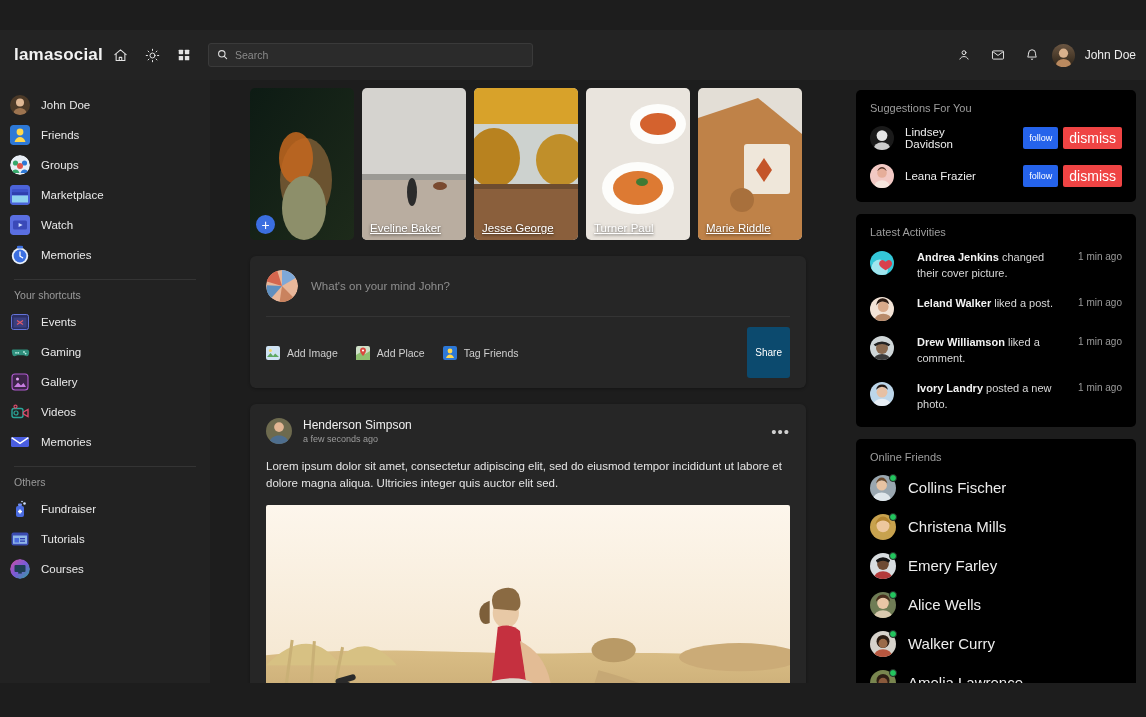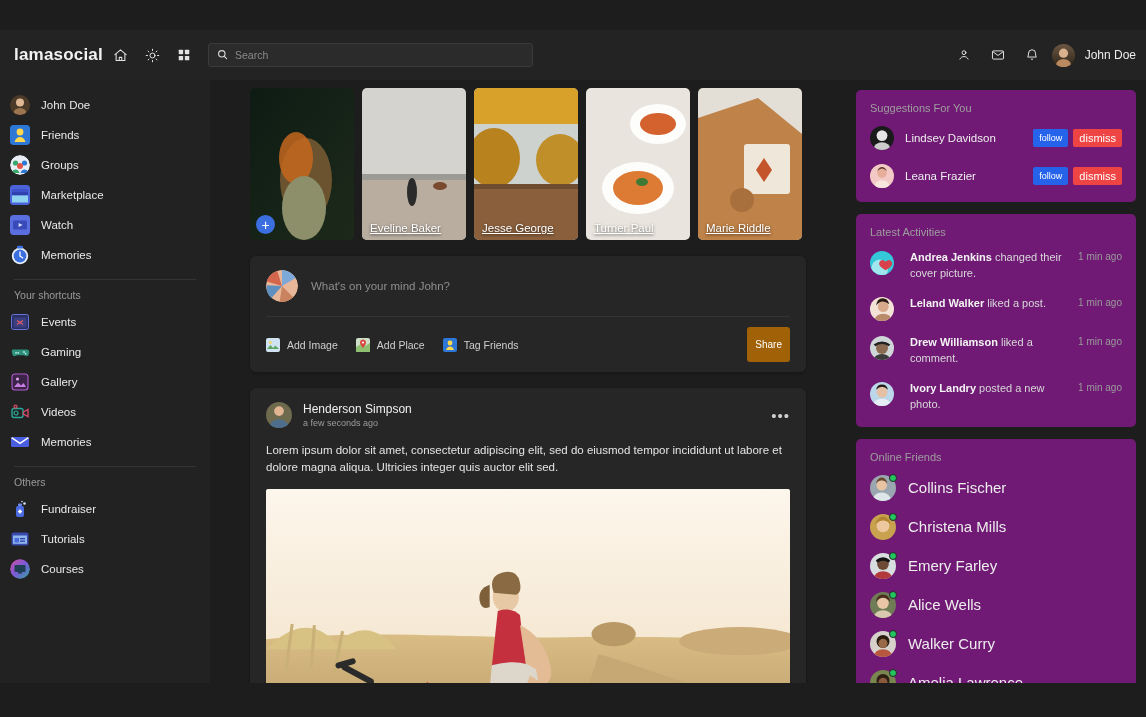--- a/index.html
+++ b/index.html
@@ -101,57 +101,57 @@
     flex: 1; background: transparent; border: none; outline: none;
     font-family: "Liberation Sans", sans-serif; font-size: 11.5px; color: #ddd;
   }
   .composer-input::placeholder { color: #8e8e8e; }
   .composer-hr { height: 1px; background: #343434; margin: 14px 0 10px 0; }
   .composer-bottom { display: flex; align-items: center; gap: 18px; }
   .copt { display: flex; align-items: center; gap: 7px; cursor: pointer; }
   .copt-ico { width: 14px; height: 14px; border-radius: 2px; flex:0 0 auto; }
   .copt-label { font-size: 10.5px; color: #cfcfcf; }
   .share-btn {
-    margin-left: auto; background: #a16207; color: #fff; border: none;
-    border-radius: 3px; font-size: 10px; padding: 12px 8px; cursor: pointer;
+    margin-left: auto; background: #0c4a6e; color: #fff; border: none;
+    border-radius: 3px; font-size: 10px; padding: 20px 8px; cursor: pointer;
     font-family: "Liberation Sans", sans-serif;
   }
 
   .post { padding: 14px 16px 0 16px; }
   .post-head { display: flex; align-items: center; gap: 11px; }
   .post-avatar { width: 26px; height: 26px; border-radius: 50%; overflow: hidden; flex:0 0 auto; }
   .post-author { font-size: 12px; color: #f0f0f0; }
   .post-time { font-size: 9px; color: #9c9c9c; margin-top: 2px; }
   .post-more { margin-left: auto; color: #cfcfcf; font-size: 15px; letter-spacing: 1px; cursor: pointer; }
   .post-text { font-size: 11.5px; color: #e4e4e4; line-height: 1.5; margin: 14px 0 12px 0; }
   .post-img { width: 100%; height: 260px; border-radius: 2px; overflow: hidden; position: relative; }
 
   
   .rightbar {
     position: absolute; left: 846px; top: 80px; width: 300px; height: 603px;
     padding: 10px 10px 0 10px; overflow: hidden;
   }
-  .rcard { background: #701a75; border-radius: 5px; padding: 12px 14px; margin-bottom: 12px; }
+  .rcard { background: #000000; border-radius: 5px; padding: 12px 14px; margin-bottom: 12px; }
   .rcard-title { font-size: 11px; color: #9e9e9e; margin-bottom: 12px; }
   .sugg-row { display: flex; align-items: center; gap: 11px; margin-bottom: 14px; }
   .sugg-row:last-child { margin-bottom: 2px; }
   .sugg-avatar { width: 24px; height: 24px; border-radius: 50%; overflow: hidden; flex:0 0 auto; }
   .sugg-name { font-size: 11.5px; color: #ededed; }
   .sugg-btns { margin-left: auto; display: flex; gap: 5px; padding-left: 20px; }
   .btn-follow {
     background: #2563eb; color: #fff; border: none; font-size: 9px;
     padding: 3px 6px; border-radius: 2px; cursor: pointer;
     font-family: "Liberation Sans", sans-serif;
   }
   .btn-dismiss {
-    background: #ef4444; color: #fff; border: none; font-size: 11px;
+    background: #ef4444; color: #fff; border: none; font-size: 14px;
     padding: 3px 6px; border-radius: 2px; cursor: pointer;
     font-family: "Liberation Sans", sans-serif;
   }
-  .act-row { display: flex; align-items: flex-start; gap: 16px; margin-bottom: 14px; }
+  .act-row { display: flex; align-items: flex-start; gap: 23px; margin-bottom: 14px; }
   .act-row:last-child { margin-bottom: 2px; }
   .act-avatar { width: 24px; height: 24px; border-radius: 50%; overflow: hidden; flex:0 0 auto; margin-top: 1px; }
   .act-text { font-size: 11px; color: #d8d8d8; line-height: 1.45; max-width: 165px; }
   .act-text b { color: #f3f3f3; font-weight: bold; }
   .act-time { margin-left: auto; font-size: 10px; color: #9a9a9a; white-space: nowrap; margin-top: 1px; }
   .fr-row { display: flex; align-items: center; gap: 12px; margin-bottom: 13px; }
   .fr-row:last-child { margin-bottom: 2px; }
   .fr-avatar-wrap { position: relative; width: 26px; height: 26px; flex: 0 0 auto; }
   .fr-avatar { width: 26px; height: 26px; border-radius: 50%; overflow: hidden; }
   .fr-dot {

